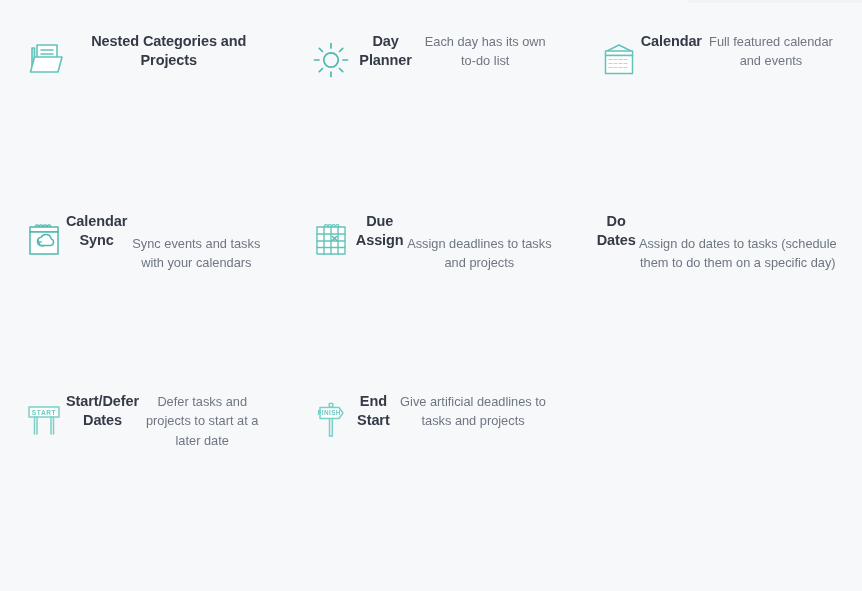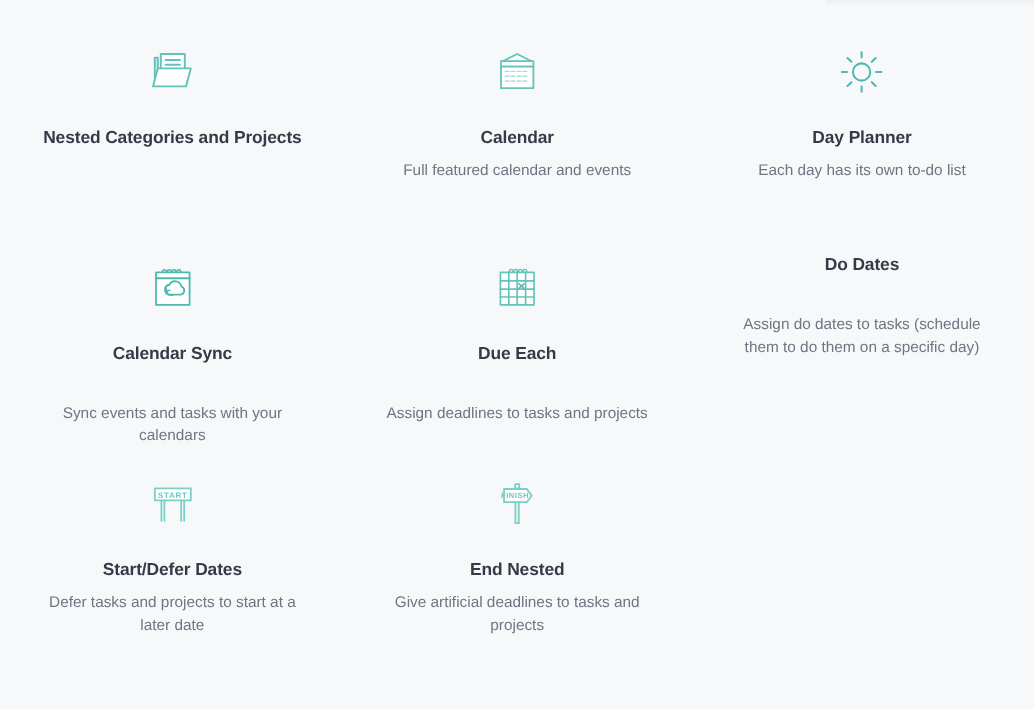--- a/index.html
+++ b/index.html
@@ -41,23 +41,21 @@
     left: 0;
     width: 862px;
     display: grid;
     grid-template-columns: repeat(3, 1fr);
     grid-template-rows: repeat(3, 180px);
     row-gap: 0px;
   }
 
   .feature-card {
     display: flex;
-    flex-direction: column;
-    align-items: center;
-    padding: 0 12px;
+    padding: 0 22px;
     text-align: center;
   }
 
   .feature-icon {
     height: 56px;
     width: 56px;
     display: flex;
     align-items: center;
     justify-content: center;
     margin-bottom: 18px;
@@ -101,20 +99,38 @@
         <svg width="44" height="44" viewBox="0 0 44 44" fill="none" stroke="#63c3bb" stroke-width="1.6" stroke-linecap="round" stroke-linejoin="round">
           <path d="M7 10 L7 31 L9.5 31 L9.5 10 Z" fill="#daf0ee" stroke="#63c3bb"></path>
           <path d="M12 7 L32 7 L32 24 L12 24 Z" fill="#ffffff" stroke="#63c3bb"></path>
           <line x1="16" y1="12" x2="28" y2="12"></line>
           <line x1="16" y1="16" x2="28" y2="16"></line>
           <line x1="16" y1="20" x2="24" y2="20"></line>
           <path d="M9.5 19 L37 19 L33 34 L5.5 34 Z" fill="#ffffff" stroke="#63c3bb"></path>
         </svg>
       </div>
       <div class="feature-title">Nested Categories and Projects</div>
+    </div>
+
+    <div class="feature-card row-1">
+      <div class="feature-icon">
+        <svg width="44" height="44" viewBox="0 0 44 44" fill="none" stroke="#4fb8af" stroke-width="1.7" stroke-linecap="round">
+          <circle cx="22" cy="22" r="7.2"></circle>
+          <line x1="22" y1="5.5" x2="22" y2="10"></line>
+          <line x1="22" y1="34" x2="22" y2="38.5"></line>
+          <line x1="5.5" y1="22" x2="10" y2="22"></line>
+          <line x1="34" y1="22" x2="38.5" y2="22"></line>
+          <line x1="10.3" y1="10.3" x2="13.5" y2="13.5"></line>
+          <line x1="30.5" y1="30.5" x2="33.7" y2="33.7"></line>
+          <line x1="10.3" y1="33.7" x2="13.5" y2="30.5"></line>
+          <line x1="30.5" y1="13.5" x2="33.7" y2="10.3"></line>
+        </svg>
+      </div>
+      <div class="feature-title">Day Planner</div>
+      <div class="feature-desc">Each day has its own to-do list</div>
     </div>
 
     <div class="feature-card row-1">
       <div class="feature-icon">
         <svg width="44" height="44" viewBox="0 0 44 44" fill="none" stroke="#63c3bb" stroke-width="1.5" stroke-linecap="round" stroke-linejoin="round">
           <path d="M10 13 L22 7 L34 13"></path>
           <rect x="8.5" y="13" width="27" height="4.5" fill="#ffffff" stroke="#63c3bb"></rect>
           <rect x="8.5" y="17.5" width="27" height="18" fill="#ffffff" stroke="#63c3bb"></rect>
           <g stroke="#a8ddd8" stroke-width="1.2">
             <line x1="12" y1="21.5" x2="15" y2="21.5"></line>
@@ -129,38 +145,20 @@
             <line x1="17" y1="29.5" x2="20" y2="29.5"></line>
             <line x1="22" y1="29.5" x2="25" y2="29.5"></line>
             <line x1="27" y1="29.5" x2="30" y2="29.5"></line>
           </g>
         </svg>
       </div>
       <div class="feature-title">Calendar</div>
       <div class="feature-desc">Full featured calendar and events</div>
     </div>
 
-    <div class="feature-card row-1">
-      <div class="feature-icon">
-        <svg width="44" height="44" viewBox="0 0 44 44" fill="none" stroke="#4fb8af" stroke-width="1.7" stroke-linecap="round">
-          <circle cx="22" cy="22" r="7.2"></circle>
-          <line x1="22" y1="5.5" x2="22" y2="10"></line>
-          <line x1="22" y1="34" x2="22" y2="38.5"></line>
-          <line x1="5.5" y1="22" x2="10" y2="22"></line>
-          <line x1="34" y1="22" x2="38.5" y2="22"></line>
-          <line x1="10.3" y1="10.3" x2="13.5" y2="13.5"></line>
-          <line x1="30.5" y1="30.5" x2="33.7" y2="33.7"></line>
-          <line x1="10.3" y1="33.7" x2="13.5" y2="30.5"></line>
-          <line x1="30.5" y1="13.5" x2="33.7" y2="10.3"></line>
-        </svg>
-      </div>
-      <div class="feature-title">Day Planner</div>
-      <div class="feature-desc">Each day has its own to-do list</div>
-    </div>
-
     <div class="feature-card row-2">
       <div class="feature-icon">
         <svg width="44" height="44" viewBox="0 0 44 44" fill="none" stroke="#4fb8af" stroke-width="1.5" stroke-linecap="round" stroke-linejoin="round">
           <g stroke="#4fb8af" stroke-width="1.3">
             <path d="M15 10 a1.6 1.6 0 0 1 0 -3.2 a1.6 1.6 0 0 1 0 3.2"></path>
             <path d="M19 10 a1.6 1.6 0 0 1 0 -3.2 a1.6 1.6 0 0 1 0 3.2"></path>
             <path d="M23 10 a1.6 1.6 0 0 1 0 -3.2 a1.6 1.6 0 0 1 0 3.2"></path>
             <path d="M27 10 a1.6 1.6 0 0 1 0 -3.2 a1.6 1.6 0 0 1 0 3.2"></path>
           </g>
           <rect x="8" y="9" width="28" height="5" fill="#ffffff" stroke="#4fb8af"></rect>
@@ -187,21 +185,21 @@
           <line x1="8" y1="16" x2="36" y2="16"></line>
           <line x1="8" y1="23" x2="36" y2="23"></line>
           <line x1="8" y1="29.5" x2="36" y2="29.5"></line>
           <line x1="15" y1="9" x2="15" y2="36"></line>
           <line x1="22" y1="9" x2="22" y2="36"></line>
           <line x1="29" y1="9" x2="29" y2="36"></line>
           <path d="M23.5 18.5 L27.6 22.2" stroke="#4fb8af" stroke-width="1.3"></path>
           <path d="M27.6 18.5 L23.5 22.2" stroke="#4fb8af" stroke-width="1.3"></path>
         </svg>
       </div>
-      <div class="feature-title">Due Each</div>
+      <div class="feature-title">Due Assign</div>
       <div class="feature-desc">Assign deadlines to tasks and projects</div>
     </div>
 
     <div class="feature-card row-2">
       <div class="feature-title">Do Dates</div>
       <div class="feature-desc">Assign do dates to tasks (schedule them to do them on a specific day)</div>
     </div>
 
     <div class="feature-card row-3">
       <div class="feature-icon">
@@ -222,19 +220,19 @@
       <div class="feature-icon">
         <svg width="44" height="44" viewBox="0 0 44 44" fill="none" stroke="#7ccfc8" stroke-width="1.5" stroke-linecap="round" stroke-linejoin="round">
           <rect x="20.3" y="5.5" width="3.4" height="3.4" fill="#ffffff" stroke="#7ccfc8"></rect>
           <path d="M11 9.5 L30 9.5 L34 15 L30 20.5 L11 20.5 Z" fill="#ffffff" stroke="#7ccfc8"></path>
           <text x="20.2" y="17.3" text-anchor="middle" fill="#6ecac2" stroke="none" font-family="Liberation Sans, sans-serif" font-size="6.4" font-weight="700" letter-spacing="0.4">FINISH</text>
           <line x1="20.5" y1="20.5" x2="20.5" y2="38"></line>
           <line x1="23.3" y1="20.5" x2="23.3" y2="38"></line>
           <line x1="20.5" y1="38" x2="23.3" y2="38"></line>
         </svg>
       </div>
-      <div class="feature-title">End Nested</div>
+      <div class="feature-title">End Start</div>
       <div class="feature-desc">Give artificial deadlines to tasks and projects</div>
     </div>
 
 
   </div>
 </div>
 
 </body></html>

